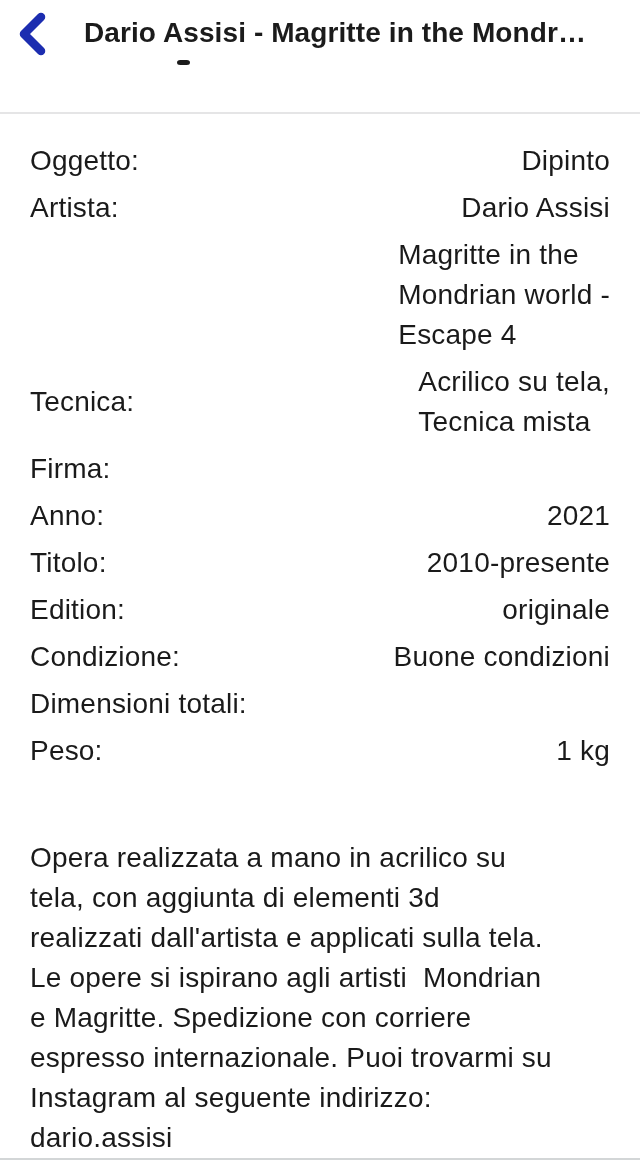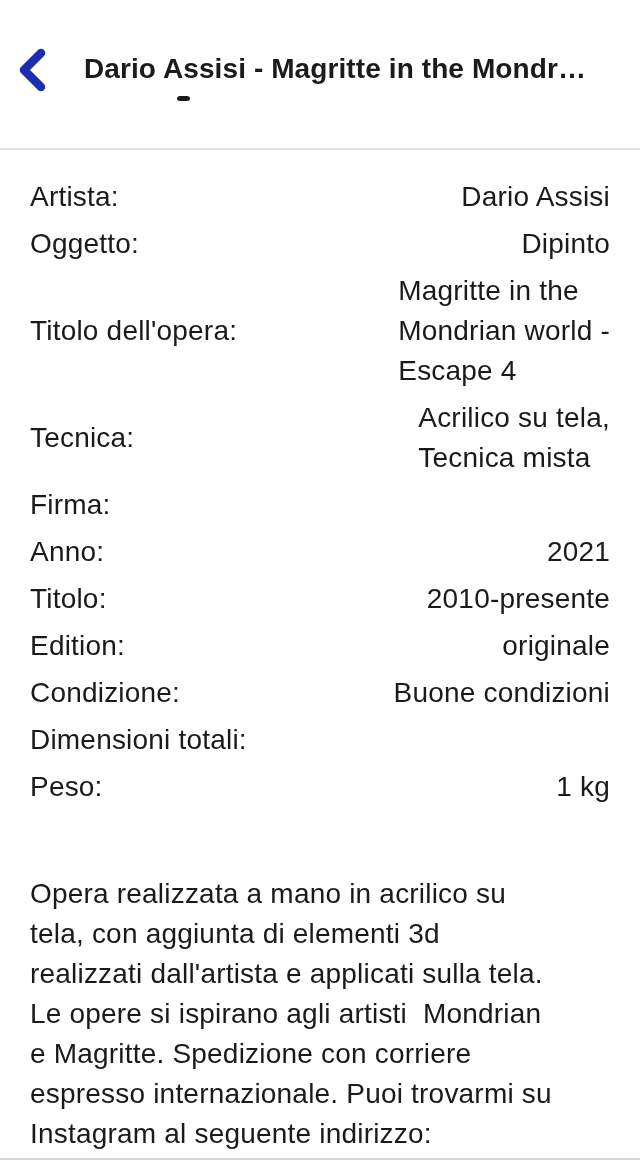--- a/index.html
+++ b/index.html
@@ -16,21 +16,20 @@
   }
 
   
   .app-header {
     position: relative;
     height: 114px;
     display: flex;
     align-items: flex-start;
     background: #ffffff;
     border-bottom: 2px solid #e5e5e6;
-    margin-top: 36px;
   }
   .back-btn {
     background: none;
     border: none;
     padding: 0;
     margin: 8px 0 0 8px;
     width: 48px;
     height: 52px;
     display: flex;
     align-items: center;
@@ -111,31 +110,30 @@
       <polyline points="25,5 8,22 25,39" fill="none" stroke="#1c2db0" stroke-width="8.5" stroke-linecap="round" stroke-linejoin="round"></polyline>
     </svg>
   </button>
   <h1 class="page-title">Dario Assisi - Magritte in the Mondr…</h1>
   <span class="clip-fragment"></span>
 </header>
 
 <main>
   <section class="details-table" id="details-table">
     <div class="detail-row">
+      <span class="detail-label">Oggetto:</span>
+      <span class="detail-value">Dipinto</span>
+    </div>
+
+    <div class="detail-row">
       <span class="detail-label">Artista:</span>
       <span class="detail-value">Dario Assisi</span>
     </div>
 
     <div class="detail-row">
-      <span class="detail-label">Oggetto:</span>
-      <span class="detail-value">Dipinto</span>
-    </div>
-
-    <div class="detail-row">
-      <span class="detail-label">Titolo dell'opera:</span>
       <span class="detail-value">Magritte in the
 Mondrian world -
 Escape 4</span>
     </div>
 
     <div class="detail-row">
       <span class="detail-label">Tecnica:</span>
       <span class="detail-value">Acrilico su tela,
 Tecnica mista</span>
     </div>

